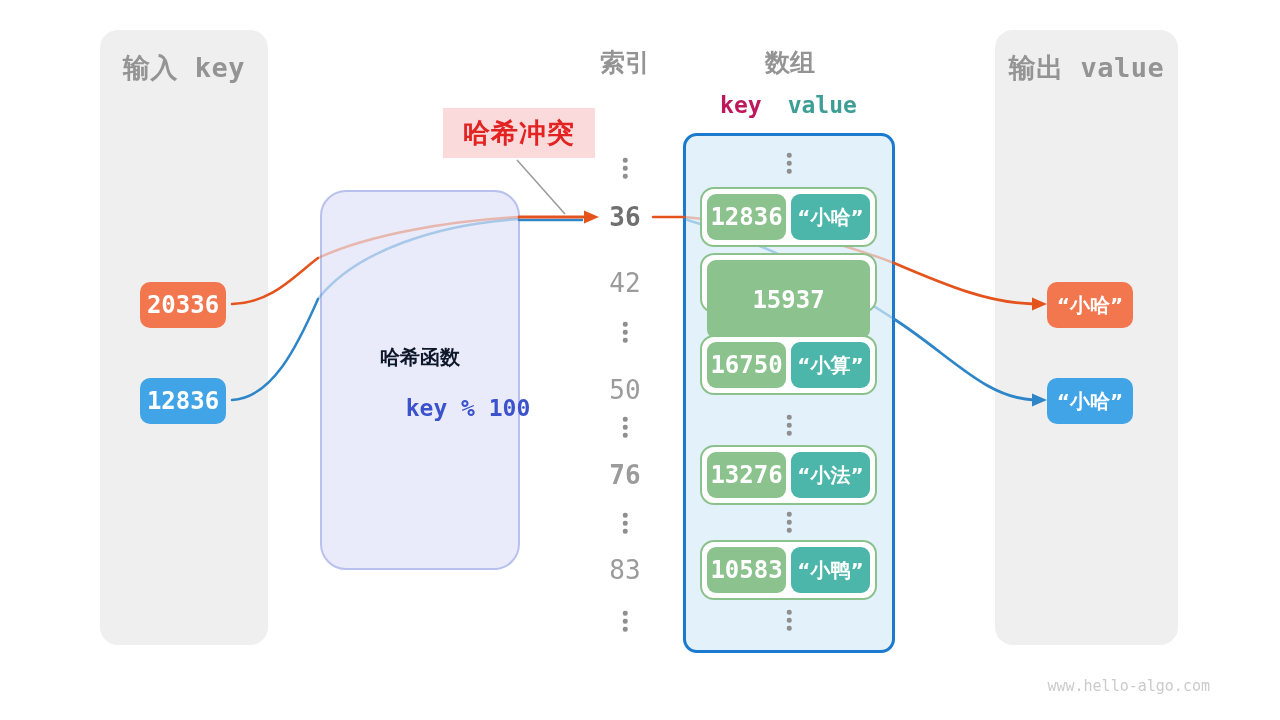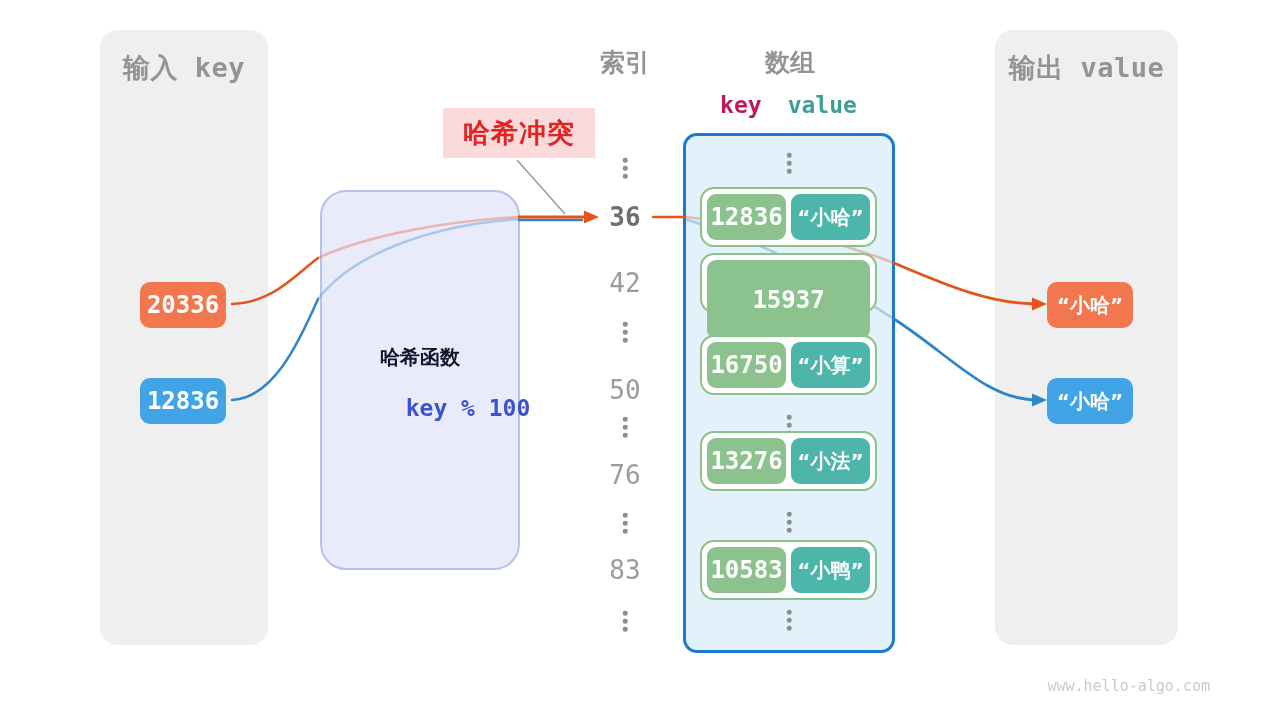--- a/index.html
+++ b/index.html
@@ -161,21 +161,21 @@
       <i></i>
       <i></i>
       <i></i>
     </div>
   <div class="idx" style="top:378px;margin-top:12px;">50</div>
   <div class="dots" style="left:625px;top:427px;">
       <i></i>
       <i></i>
       <i></i>
     </div>
-  <div class="idx" style="top:475px;">76</div>
+  <div class="idx" style="top:475px;font-weight:bold;">76</div>
   <div class="dots" style="left:625px;top:523px;">
       <i></i>
       <i></i>
       <i></i>
     </div>
   <div class="idx" style="top:570px;">83</div>
   <div class="dots" style="left:625px;top:621px;">
       <i></i>
       <i></i>
       <i></i>
@@ -212,21 +212,21 @@
     <div class="vbox">“小哈”</div>
   </div>
   <div class="pair" style="top:253px;flex-direction:column;">
     <div class="kbox">15937</div>
     <div class="vbox">“小啰”</div>
   </div>
   <div class="pair" style="top:335px;">
     <div class="kbox">16750</div>
     <div class="vbox">“小算”</div>
   </div>
-  <div class="pair" style="top:431px;">
+  <div class="pair" style="top:445px;">
     <div class="kbox">13276</div>
     <div class="vbox">“小法”</div>
   </div>
   <div class="pair" style="top:540px;">
     <div class="kbox">10583</div>
     <div class="vbox">“小鸭”</div>
   </div>
 
   <div class="chip num orange" style="left:140px;top:282px;">20336</div>
   <div class="chip num blue" style="left:140px;top:378px;">12836</div>

